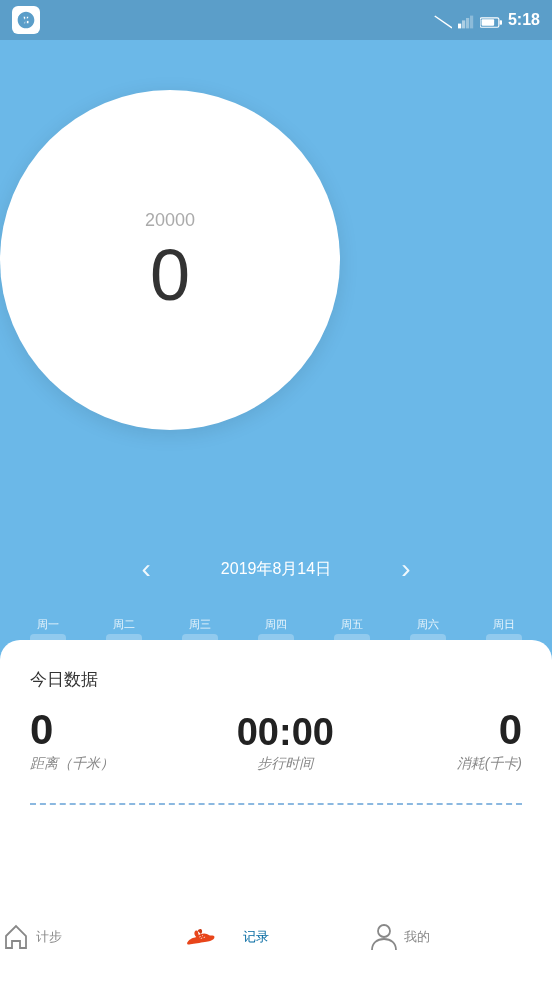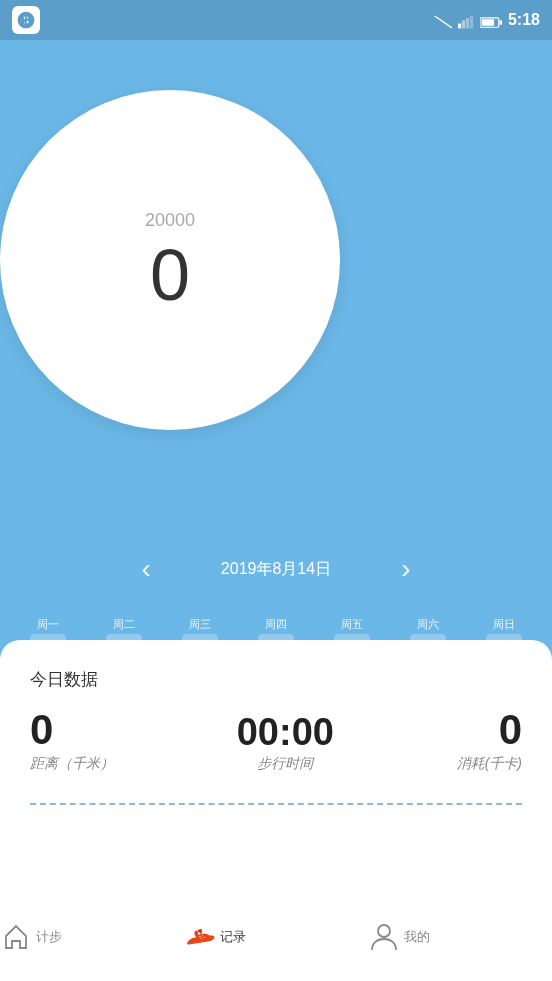--- a/index.html
+++ b/index.html
@@ -211,21 +211,22 @@
       align-items: center;
       gap: 4px;
       cursor: pointer;
       flex: 1;
     }
     .nav-label {
       font-size: 13px;
       color: #888;
     }
     .nav-label.active {
-      color: #404040;
+      color: #0369a1;
+      margin-left: 23px;
     }
     .nav-icon {
       width: 32px;
       height: 32px;
       display: flex;
       align-items: center;
       justify-content: center;
     }
   </style>
 </head>

